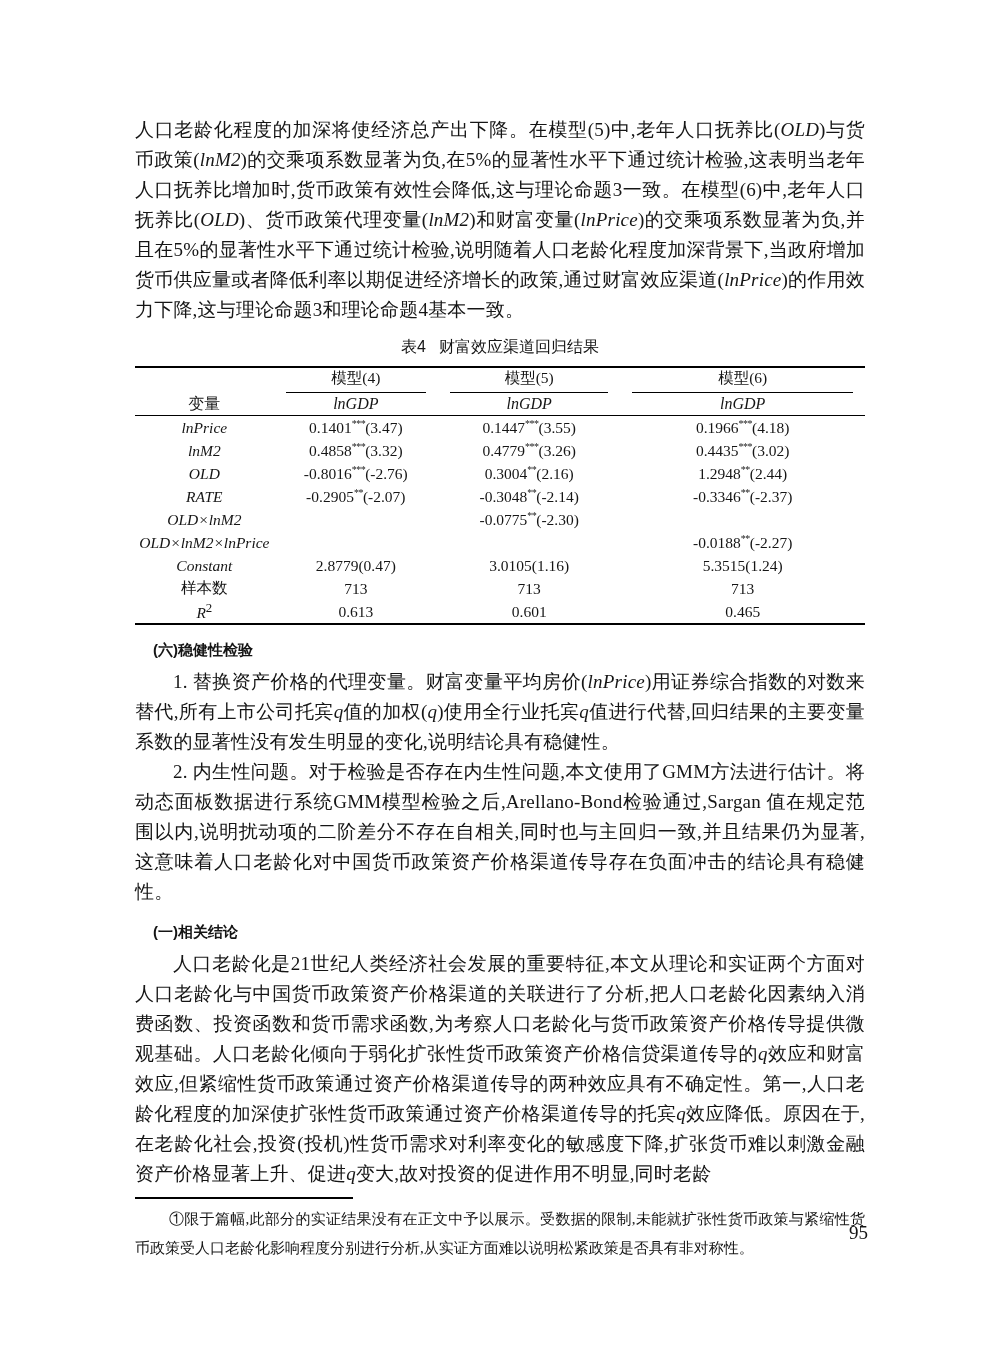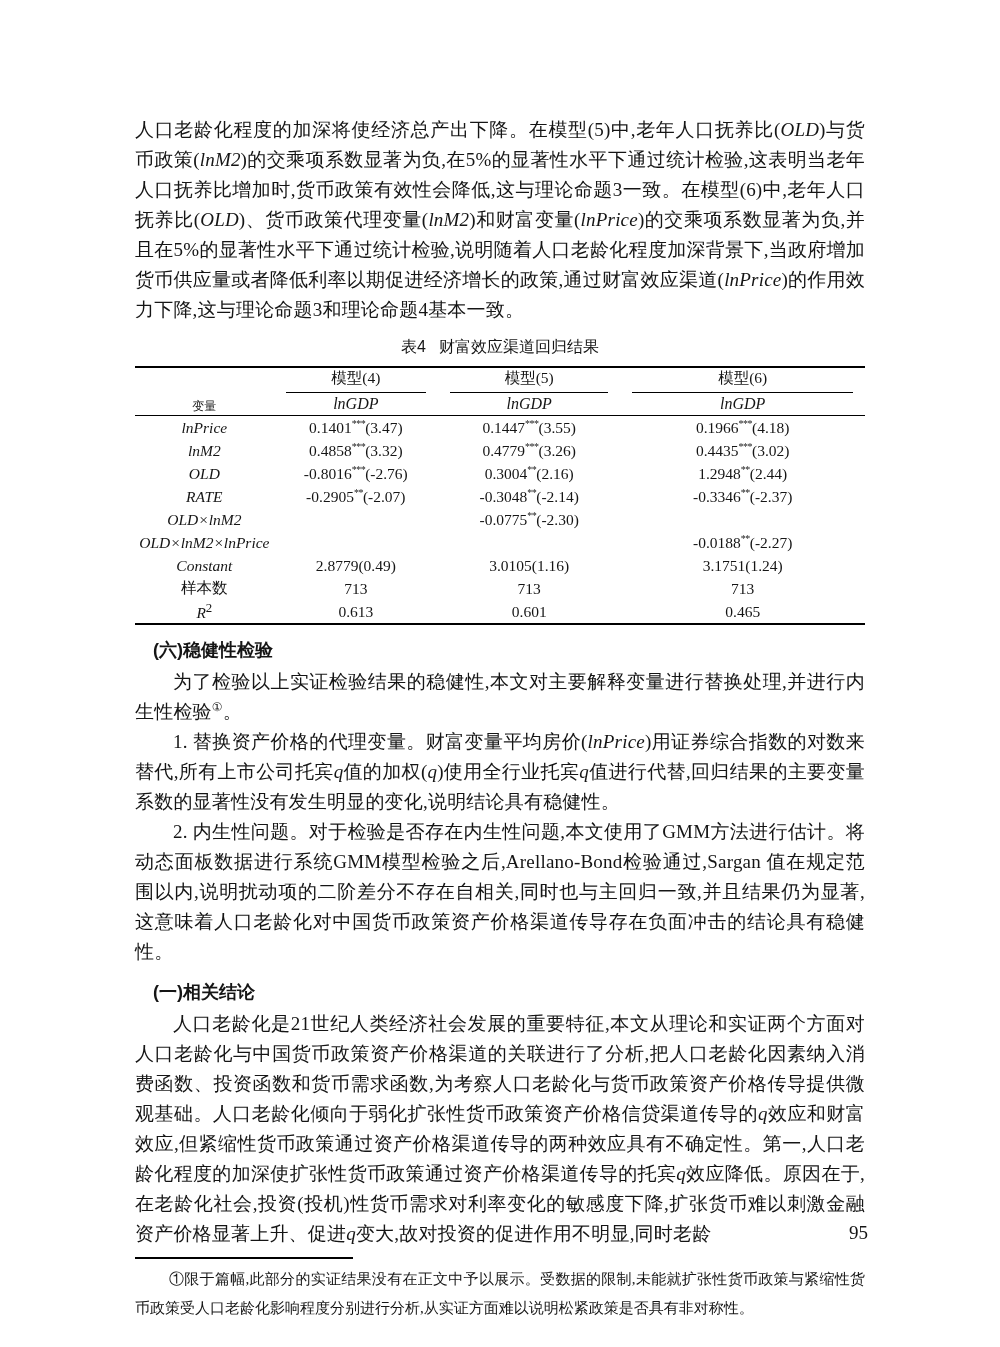--- a/index.html
+++ b/index.html
@@ -41,21 +41,21 @@
     border-top: 2.5px solid #000;
     border-bottom: 2.5px solid #000;
     font-size: 15.5px;
   }
   table.regression th, table.regression td {
     font-weight: normal;
     text-align: center;
     padding: 0;
     white-space: nowrap;
   }
-  th.var-th { border-bottom: 1.5px solid #000; font-size: 12px; }
+  th.var-th { border-bottom: 1.5px solid #000; font-size: 16px; }
   tr.hdr-models th { height: 22px; vertical-align: bottom; font-family: Liberation Serif, serif; }
   tr.hdr-models .model-inner {
     border-bottom: 1.5px solid #000;
     margin: 0 12px;
     padding-bottom: 3px;
   }
   tr.hdr-dep th { height: 22px; border-bottom: 1.5px solid #000; font-size: 16px; }
   table.regression tbody td { height: 23px; }
   td.val sup { font-size: 10px; line-height: 0; letter-spacing: -0.5px; }
 
@@ -64,21 +64,21 @@
     font-size: 14.5px;
     letter-spacing: 0.2px;
   }
   .note sup { font-size: 10px; line-height: 0; }
 
   .h-sub {
     margin: 12px 0 4px 0;
     padding-left: 18px;
     font-family: "Liberation Sans", "DejaVu Sans", sans-serif;
     font-weight: bold;
-    font-size: 18px;
+    font-size: 15px;
     line-height: 26px;
   }
   .h-main {
     margin: 14px 0 8px 0;
     text-align: center;
     font-family: "Liberation Sans", "DejaVu Sans", sans-serif;
     font-weight: bold;
     font-size: 21px;
     line-height: 28px;
   }
@@ -170,43 +170,42 @@
             <td class="val"></td>
           </tr>
           <tr>
             <td class="lbl"><i>OLD×lnM2×lnPrice</i></td>
             <td class="val"></td>
             <td class="val"></td>
             <td class="val"><span>-0.0188</span><sup>**</sup><span>(-2.27)</span></td>
           </tr>
           <tr>
             <td class="lbl"><i>Constant</i></td>
-            <td class="val"><span>2.8779</span><span>(0.49)</span></td>
+            <td class="val"><span>2.8779</span><span>(0.47)</span></td>
             <td class="val"><span>3.0105</span><span>(1.16)</span></td>
-            <td class="val"><span>3.1751</span><span>(1.24)</span></td>
+            <td class="val"><span>5.3515</span><span>(1.24)</span></td>
           </tr>
           <tr>
             <td class="lbl"><span>样本数</span></td>
             <td class="val"><span>713</span></td>
             <td class="val"><span>713</span></td>
             <td class="val"><span>713</span></td>
           </tr>
           <tr>
             <td class="lbl"><i>R</i><sup>2</sup></td>
             <td class="val"><span>0.613</span></td>
             <td class="val"><span>0.601</span></td>
             <td class="val"><span>0.465</span></td>
           </tr>
         </tbody>
     </table>
 
 
     <div class="h-sub">(六)稳健性检验</div>
 
-    <p class="body indent"><span>为了检验以上实证检验结果的稳健性,本文对主要解释变量进行替换处理,并进行内生性检验</span><sup>①</sup><span>。</span></p>
     <p class="body indent"><span>1. 替换资产价格的代理变量。财富变量平均房价(</span><i>lnPrice</i><span>)用证券综合指数的对数来替代,所有上市公司托宾</span><i>q</i><span>值的加权(</span><i>q</i><span>)使用全行业托宾</span><i>q</i><span>值进行代替,回归结果的主要变量系数的显著性没有发生明显的变化,说明结论具有稳健性。</span></p>
     <p class="body indent"><span>2. 内生性问题。对于检验是否存在内生性问题,本文使用了GMM方法进行估计。将动态面板数据进行系统GMM模型检验之后,Arellano-Bond检验通过,Sargan 值在规定范围以内,说明扰动项的二阶差分不存在自相关,同时也与主回归一致,并且结果仍为显著,这意味着人口老龄化对中国货币政策资产价格渠道传导存在负面冲击的结论具有稳健性。</span></p>
 
     <div class="h-sub">(一)相关结论</div>
 
     <p class="body indent"><span>人口老龄化是21世纪人类经济社会发展的重要特征,本文从理论和实证两个方面对人口老龄化与中国货币政策资产价格渠道的关联进行了分析,把人口老龄化因素纳入消费函数、投资函数和货币需求函数,为考察人口老龄化与货币政策资产价格传导提供微观基础。人口老龄化倾向于弱化扩张性货币政策资产价格信贷渠道传导的</span><i>q</i><span>效应和财富效应,但紧缩性货币政策通过资产价格渠道传导的两种效应具有不确定性。第一,人口老龄化程度的加深使扩张性货币政策通过资产价格渠道传导的托宾</span><i>q</i><span>效应降低。原因在于,在老龄化社会,投资(投机)性货币需求对利率变化的敏感度下降,扩张货币难以刺激金融资产价格显著上升、促进</span><i>q</i><span>变大,故对投资的促进作用不明显,同时老龄</span></p>
 
     <div class="footnote">
       <div class="fn-rule"></div>
       <p class="fn-text"><span>①限于篇幅,此部分的实证结果没有在正文中予以展示。受数据的限制,未能就扩张性货币政策与紧缩性货币政策受人口老龄化影响程度分别进行分析,从实证方面难以说明松紧政策是否具有非对称性。</span></p>

